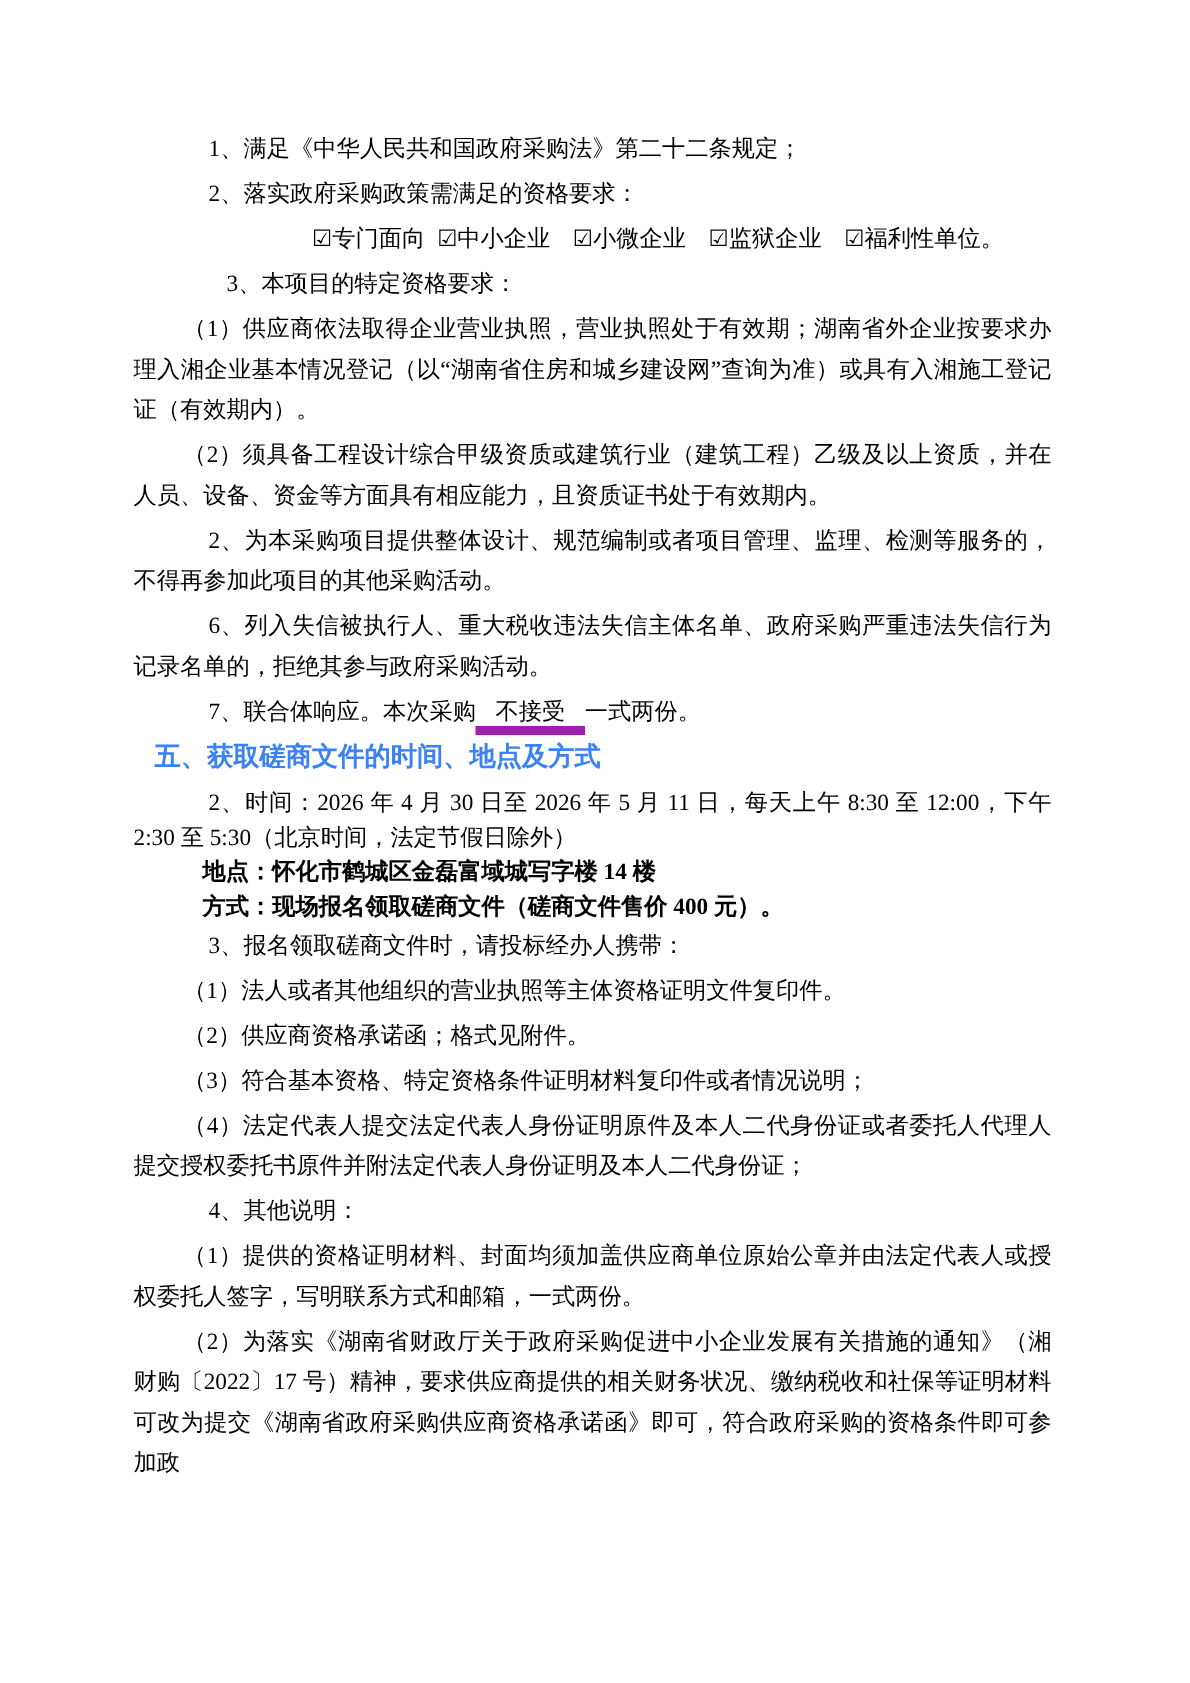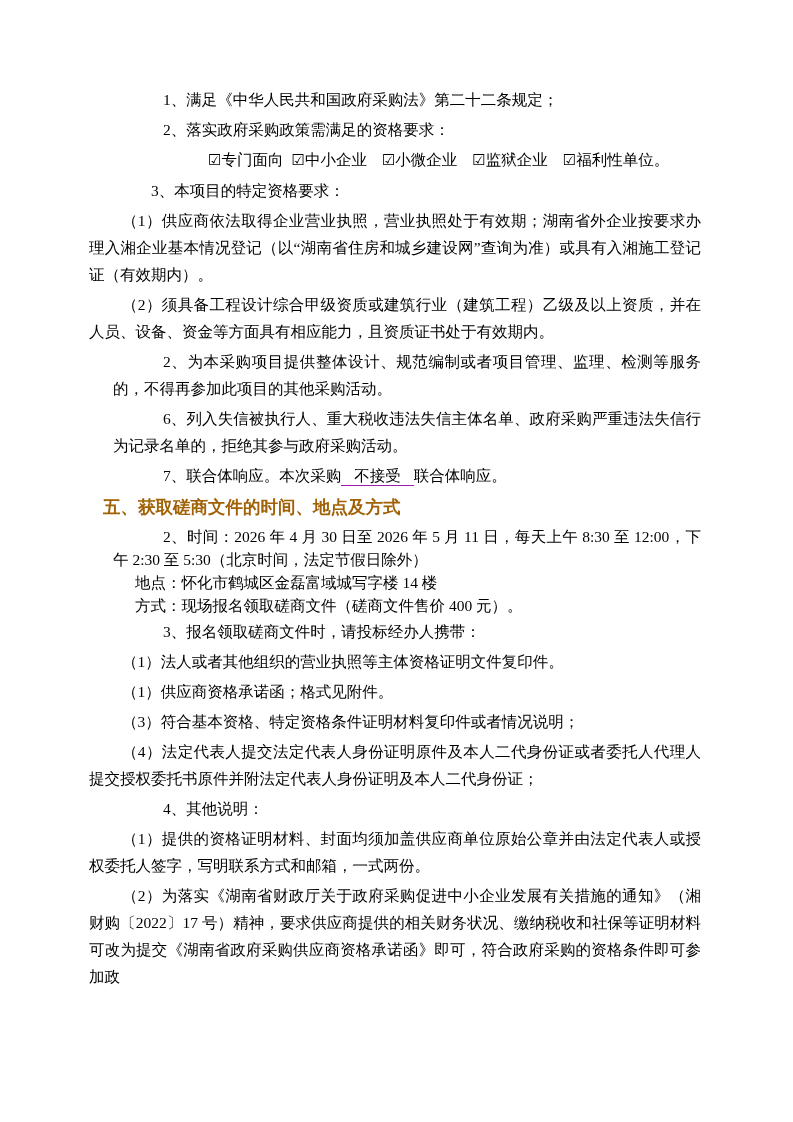--- a/index.html
+++ b/index.html
@@ -27,49 +27,49 @@
     margin: 0 0 3px 0;
     text-align: justify;
   }
   .tight {
     line-height: 23px;
     margin: 0;
   }
   .gap-after {
     margin-bottom: 1px;
   }
-  .ind-item  { text-indent: 50px; margin-left: 24px; }
+  .ind-item  { text-indent: 50px; }
   .ind-item3 { text-indent: 62px; }
   .ind-sub   { text-indent: 33px; }
   .ind-cb    { text-indent: 76px; }
-  .ind-loc   { text-indent: 46px; }
+  .ind-loc   { text-indent: 46px; font-weight: bold; }
   .section-heading {
-    font-family: Liberation Sans, sans-serif;
+    font-family: Liberation Mono, monospace;
     font-weight: bold;
     font-size: 17.5px;
     line-height: 30px;
     margin: 0 0 3px 14px;
-    color: #a16207;
+    color: #3b82f6;
   }
   .cb-glyph {
     font-family: "DejaVu Sans", sans-serif;
     font-size: 15px;
   }
   .cb-opt { margin-right: 15px; }
   .cb-opt:first-of-type { margin-right: 8px; margin-left: 43px; }
   .blank-line {
     display: inline-block;
     width: 54px;
     text-indent: 0;
     text-align: center;
     border-bottom: 1px solid #000;
     line-height: 17px;
   }
   .uline {
-    border-bottom: 1px solid #a21caf;
+    border-bottom: 6px solid #a21caf;
     padding: 0 13px 1px 13px;
   }
 </style>
 </head>
 <body>
 
 <div class="page">
 
   <p class="para ind-item">1、满足《中华人民共和国政府采购法》第二十二条规定；</p>
 
@@ -85,37 +85,37 @@
   <p class="para ind-sub">（1）供应商依法取得企业营业执照，营业执照处于有效期；湖南省外企业按要求办理入湘企业基本情况登记（以“湖南省住房和城乡建设网”查询为准）或具有入湘施工登记证（有效期内）。</p>
 
   <p class="para ind-sub">（2）须具备工程设计综合甲级资质或建筑行业（建筑工程）乙级及以上资质，并在人员、设备、资金等方面具有相应能力，且资质证书处于有效期内。</p>
 
 
   <p class="para ind-item">2、为本采购项目提供整体设计、规范编制或者项目管理、监理、检测等服务的，不得再参加此项目的其他采购活动。</p>
 
   <p class="para ind-item">6、列入失信被执行人、重大税收违法失信主体名单、政府采购严重违法失信行为记录名单的，拒绝其参与政府采购活动。</p>
 
   <p class="para ind-item">
-    <span>7、联合体响应。本次采购</span><span class="uline">不接受</span><span>联合体响应。</span>
+    <span>7、联合体响应。本次采购</span><span class="uline">不接受</span><span>一式两份。</span>
   </p>
 
   <h2 class="section-heading">五、获取磋商文件的时间、地点及方式</h2>
 
 
   <p class="para tight ind-item">2、时间：2026 年 4 月 30 日至 2026 年 5 月 11 日，每天上午 8:30 至 12:00，下午 2:30 至 5:30（北京时间，法定节假日除外）</p>
 
   <p class="para tight ind-loc">地点：怀化市鹤城区金磊富域城写字楼 14 楼</p>
 
   <p class="para tight ind-loc gap-after">方式：现场报名领取磋商文件（磋商文件售价 400 元）。</p>
 
   <p class="para ind-item">3、报名领取磋商文件时，请投标经办人携带：</p>
 
   <p class="para ind-sub">（1）法人或者其他组织的营业执照等主体资格证明文件复印件。</p>
 
-  <p class="para ind-sub">（1）供应商资格承诺函；格式见附件。</p>
+  <p class="para ind-sub">（2）供应商资格承诺函；格式见附件。</p>
 
   <p class="para ind-sub">（3）符合基本资格、特定资格条件证明材料复印件或者情况说明；</p>
 
   <p class="para ind-sub">（4）法定代表人提交法定代表人身份证明原件及本人二代身份证或者委托人代理人提交授权委托书原件并附法定代表人身份证明及本人二代身份证；</p>
 
   <p class="para ind-item">4、其他说明：</p>
 
   <p class="para ind-sub">（1）提供的资格证明材料、封面均须加盖供应商单位原始公章并由法定代表人或授权委托人签字，写明联系方式和邮箱，一式两份。</p>
 
   <p class="para ind-sub">（2）为落实《湖南省财政厅关于政府采购促进中小企业发展有关措施的通知》（湘财购〔2022〕17 号）精神，要求供应商提供的相关财务状况、缴纳税收和社保等证明材料可改为提交《湖南省政府采购供应商资格承诺函》即可，符合政府采购的资格条件即可参加政</p>

